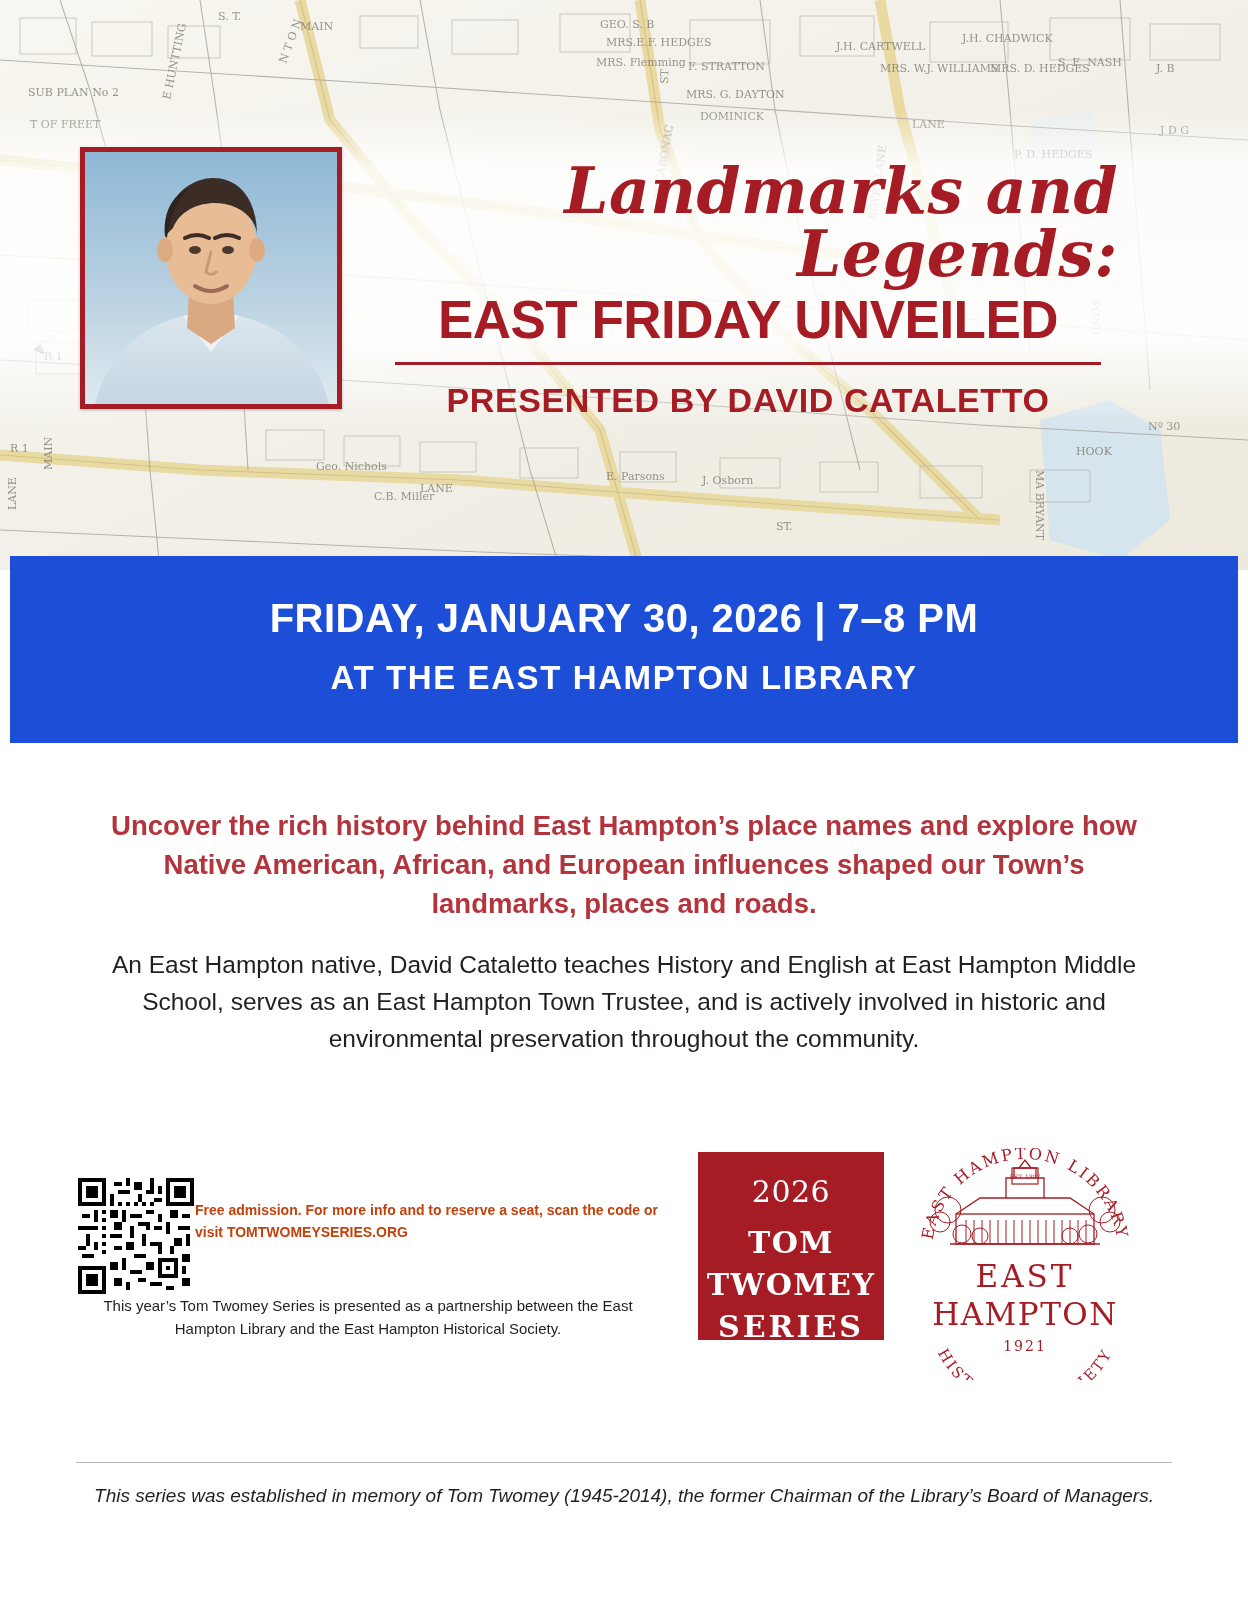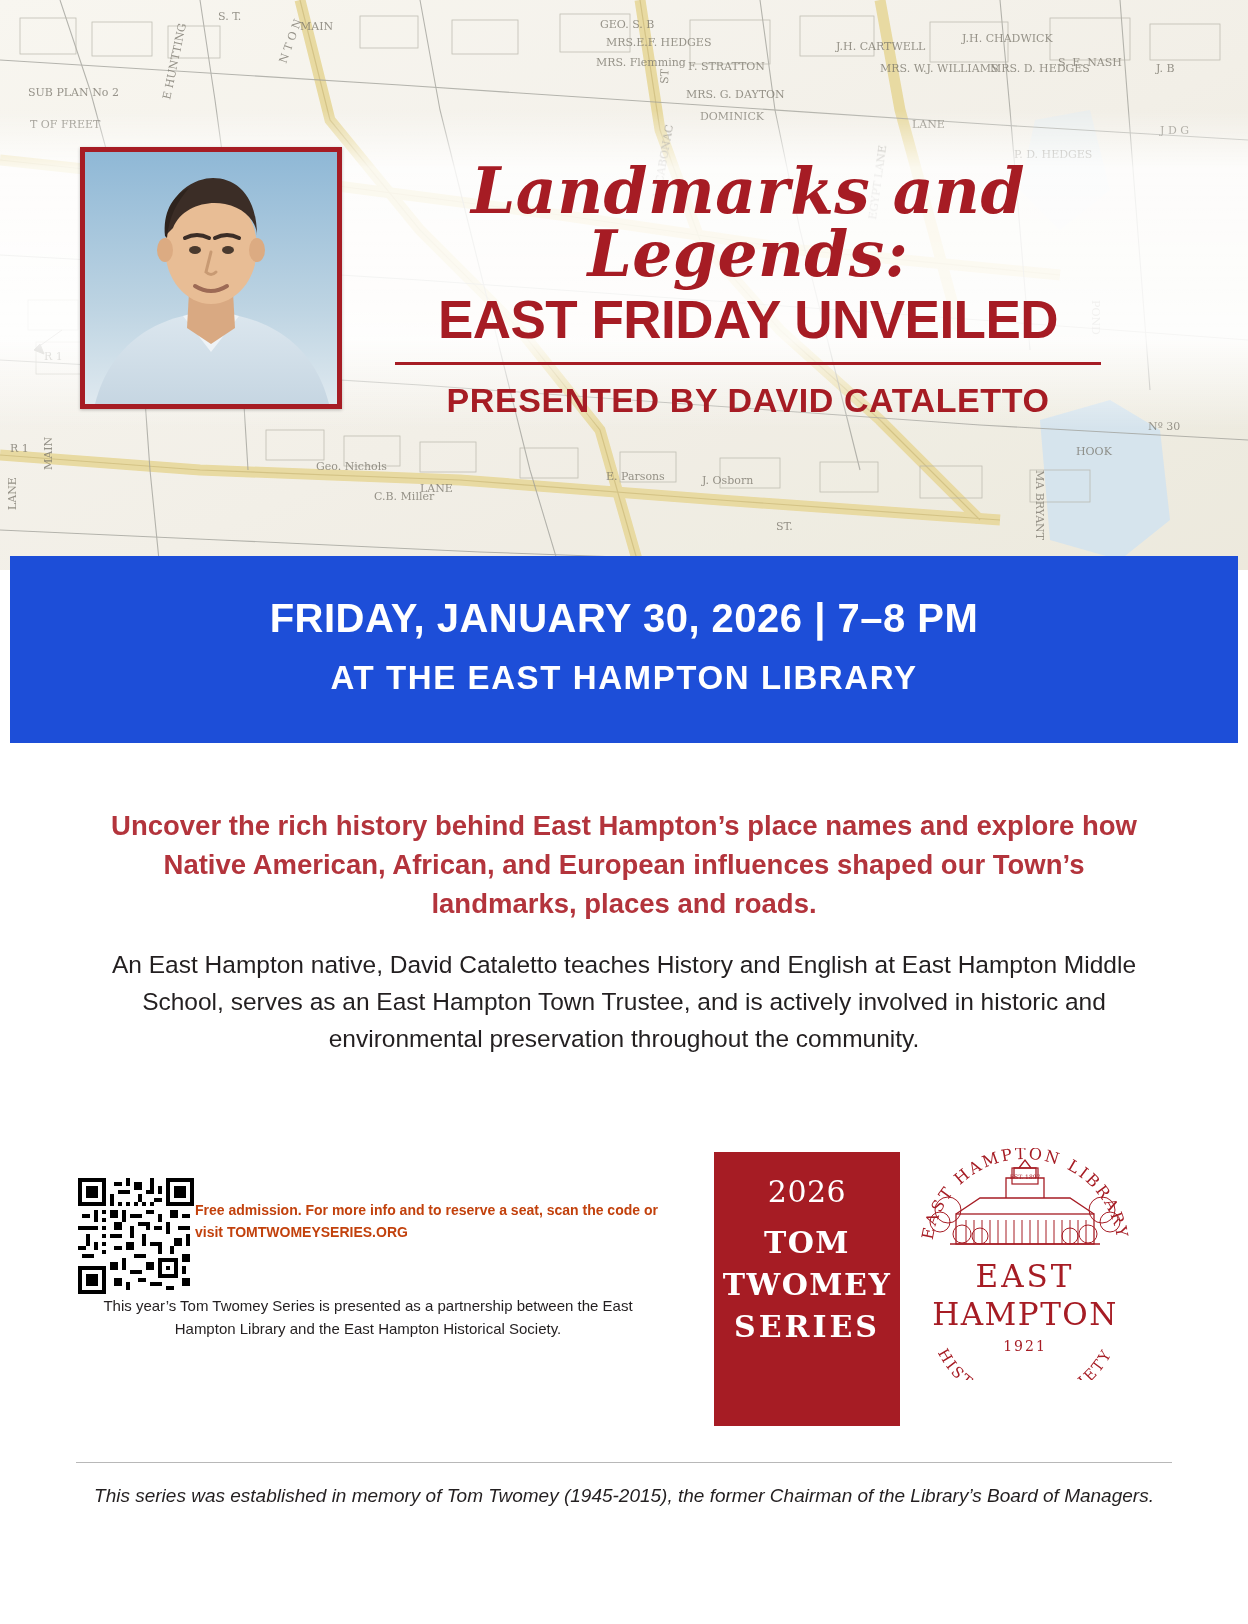--- a/index.html
+++ b/index.html
@@ -78,20 +78,21 @@
   }
   .title-script {
     font-family: "DejaVu Serif", serif;
     font-style: italic;
     font-weight: bold;
     font-size: 63px;
     line-height: 1.0;
     color: #a61c24;
     letter-spacing: 0.5px;
     margin: 0 0 6px 0;
+    text-align: right;
   }
   .title-main {
     font-family: "Liberation Sans", sans-serif;
     font-weight: bold;
     font-size: 53px;
     line-height: 1.05;
     color: #a61c24;
     letter-spacing: -0.5px;
     margin: 0 0 14px 0;
   }
@@ -191,28 +192,27 @@
     font-size: 15px;
     line-height: 1.5;
   }
 
   
   .tts {
     position: absolute;
     left: 698px;
     top: 1152px;
     width: 186px;
-    height: 274px;
+    height: 188px;
     background: #a61c24;
     color: #ffffff;
     text-align: center;
     font-family: "DejaVu Serif", serif;
     box-sizing: border-box;
     padding-top: 22px;
-    margin-left: 16px;
   }
   .tts .y {
     font-size: 30px;
     letter-spacing: 0.5px;
     margin-bottom: 16px;
   }
   .tts .t1, .tts .t2, .tts .t3 {
     font-weight: bold;
     letter-spacing: 1.5px;
   }
@@ -623,15 +623,15 @@
       <text font-family="DejaVu Serif, serif" font-size="15" letter-spacing="2.2" fill="#a61c24">
         <textPath href="#arcBot" startOffset="50%" text-anchor="middle">HISTORICAL SOCIETY</textPath>
       </text>
     </svg>
     <div class="ehhs-name1">EAST</div>
     <div class="ehhs-name2">HAMPTON</div>
     <div class="ehhs-year">1921</div>
   </div>
 
   <div class="footer-rule"></div>
-  <div class="footer-text">This series was established in memory of Tom Twomey (1945-2015), the former Chairman of the Library’s Board of Managers.</div>
+  <div class="footer-text">This series was established in memory of Tom Twomey (1945-2014), the former Chairman of the Library’s Board of Managers.</div>
 
 </div>
 
 </body></html>

